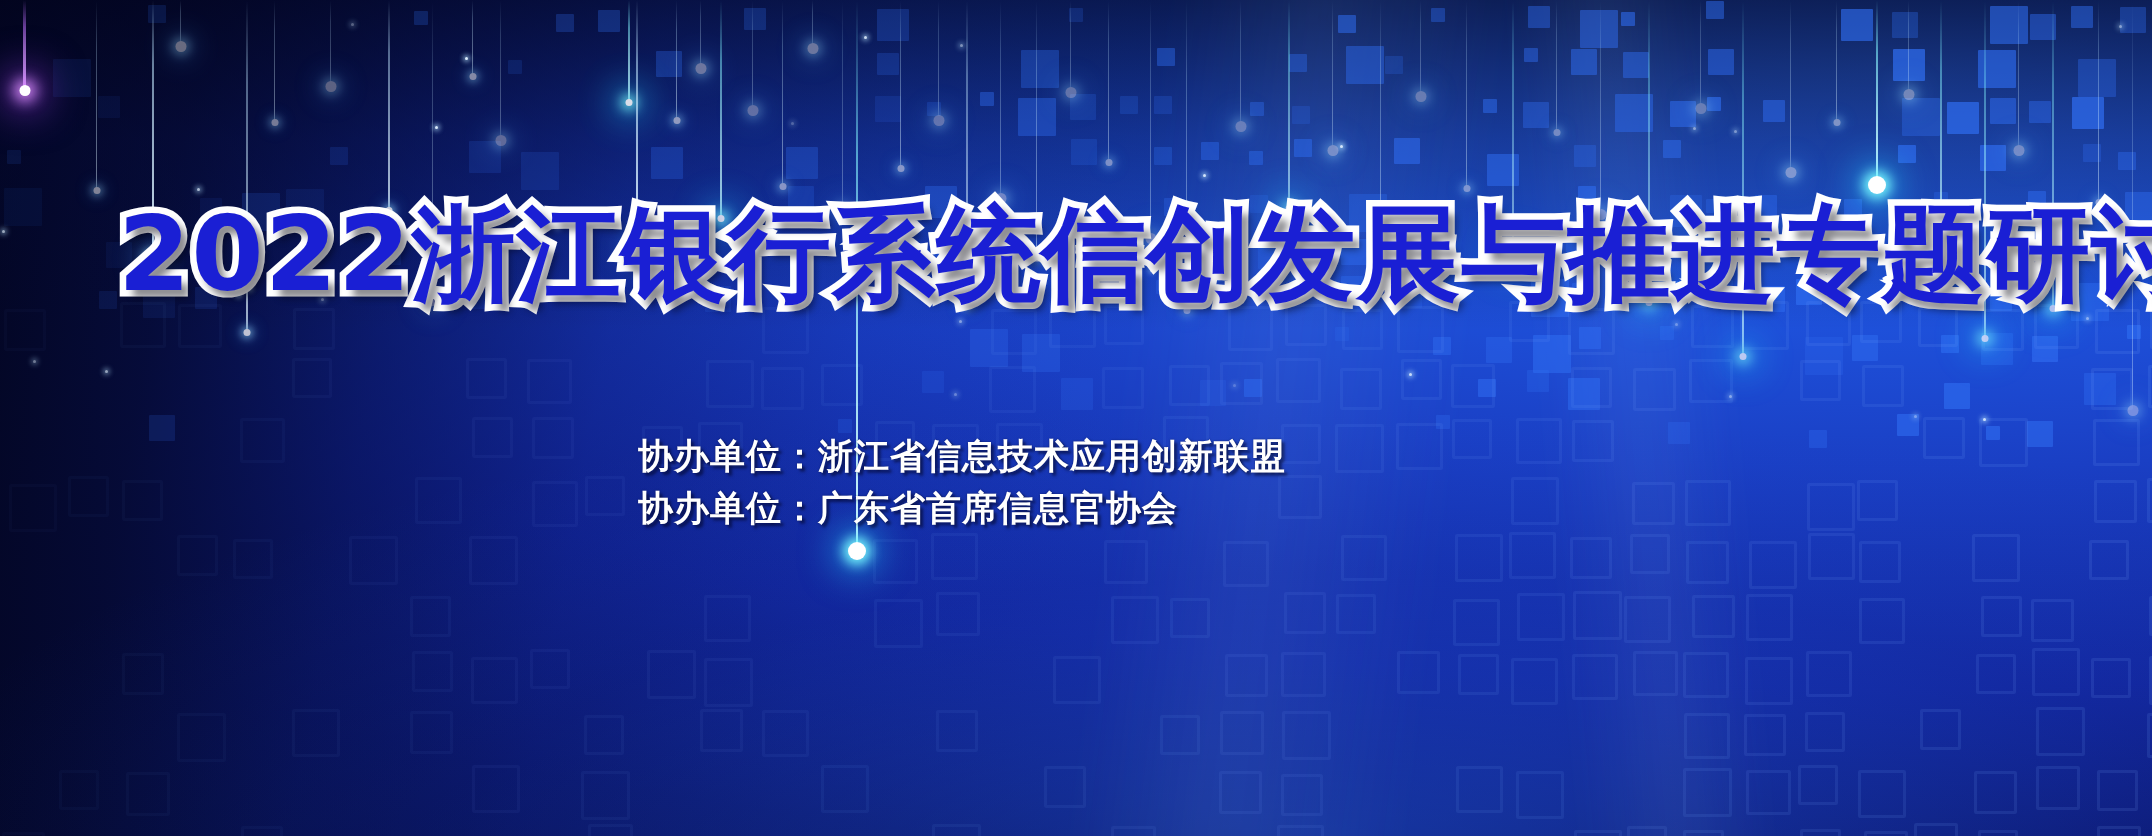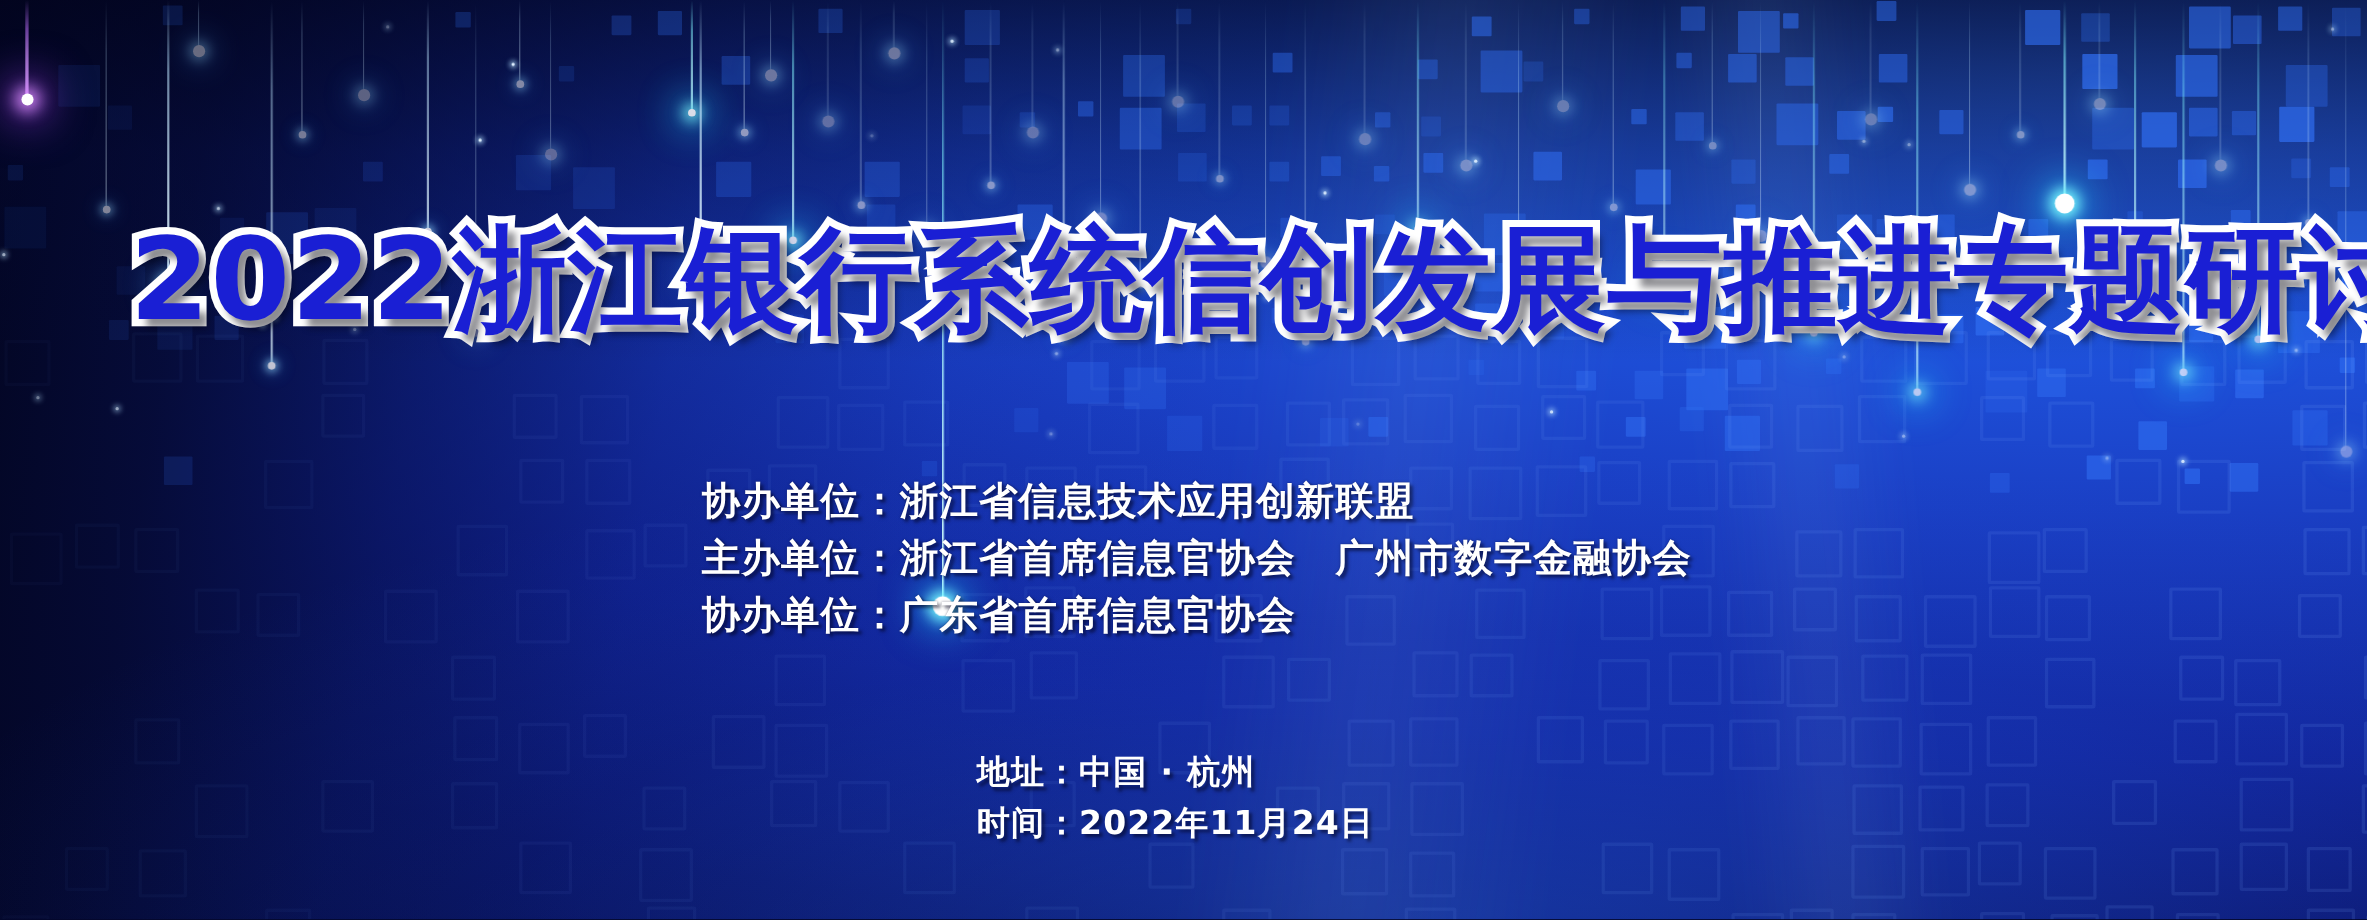--- a/index.html
+++ b/index.html
@@ -681,26 +681,17 @@
       <span class="spark" style="left: 105.283px; top: 370.446px; opacity: 0.67;"></span>
       <span class="spark" style="left: 1914.34px; top: 414.658px; opacity: 0.47;"></span>
       <span class="spark" style="left: 1339.93px; top: 145.483px; opacity: 0.94;"></span>
       <span class="spark" style="left: 287.242px; top: 214.066px; opacity: 0.34;"></span>
     </div>
 
   <div id="title">2022浙江银行系统信创发展与推进专题研讨会</div>
 
   <div id="orgs">
     <div class="line">协办单位：浙江省信息技术应用创新联盟</div>
-    <div class="line">主办单位：浙江省首席信息官协会　广州市数字金融协会</div>
     <div class="line">协办单位：广东省首席信息官协会</div>
   </div>
 
-  <div id="venue">
-    <div class="line">
-      <span>地址：</span><span>中国</span><span class="sep">·</span><span>杭州</span>
-    </div>
-    <div class="line">
-      <span>时间：</span><span>2022年11月24日</span>
-    </div>
-  </div>
 
 </div>
 
 </body></html>

